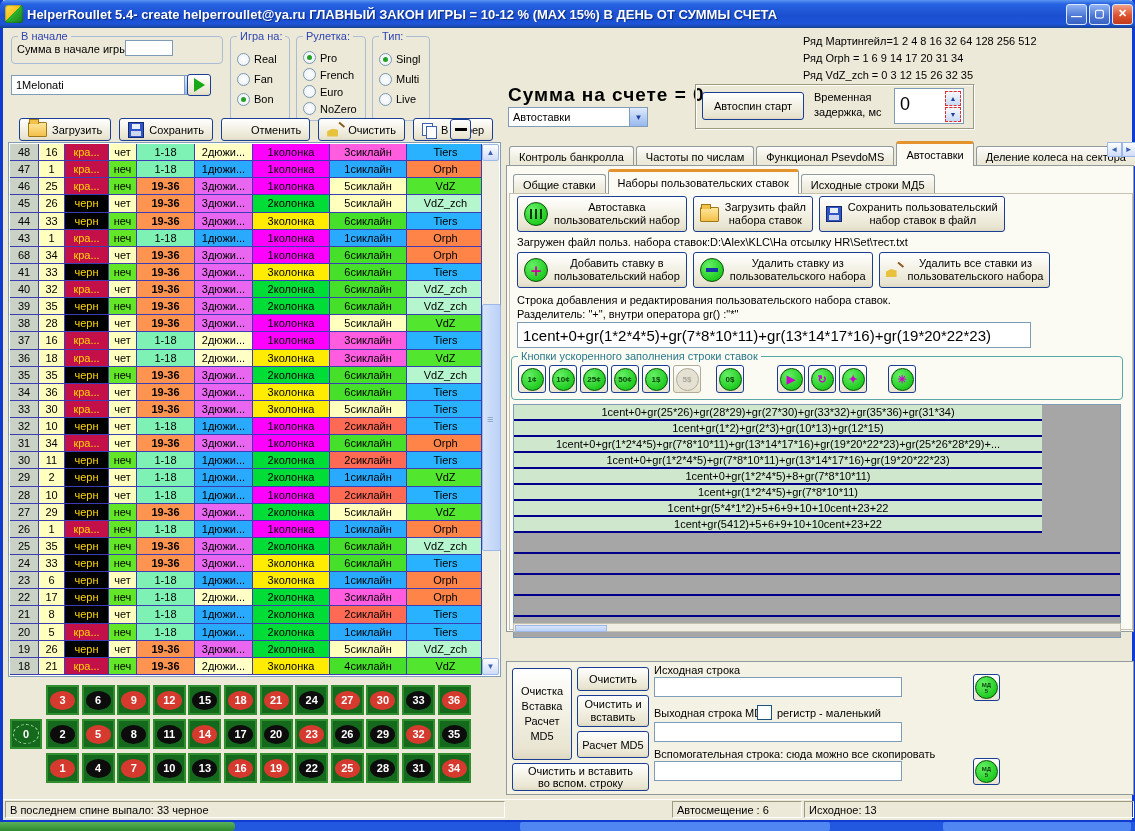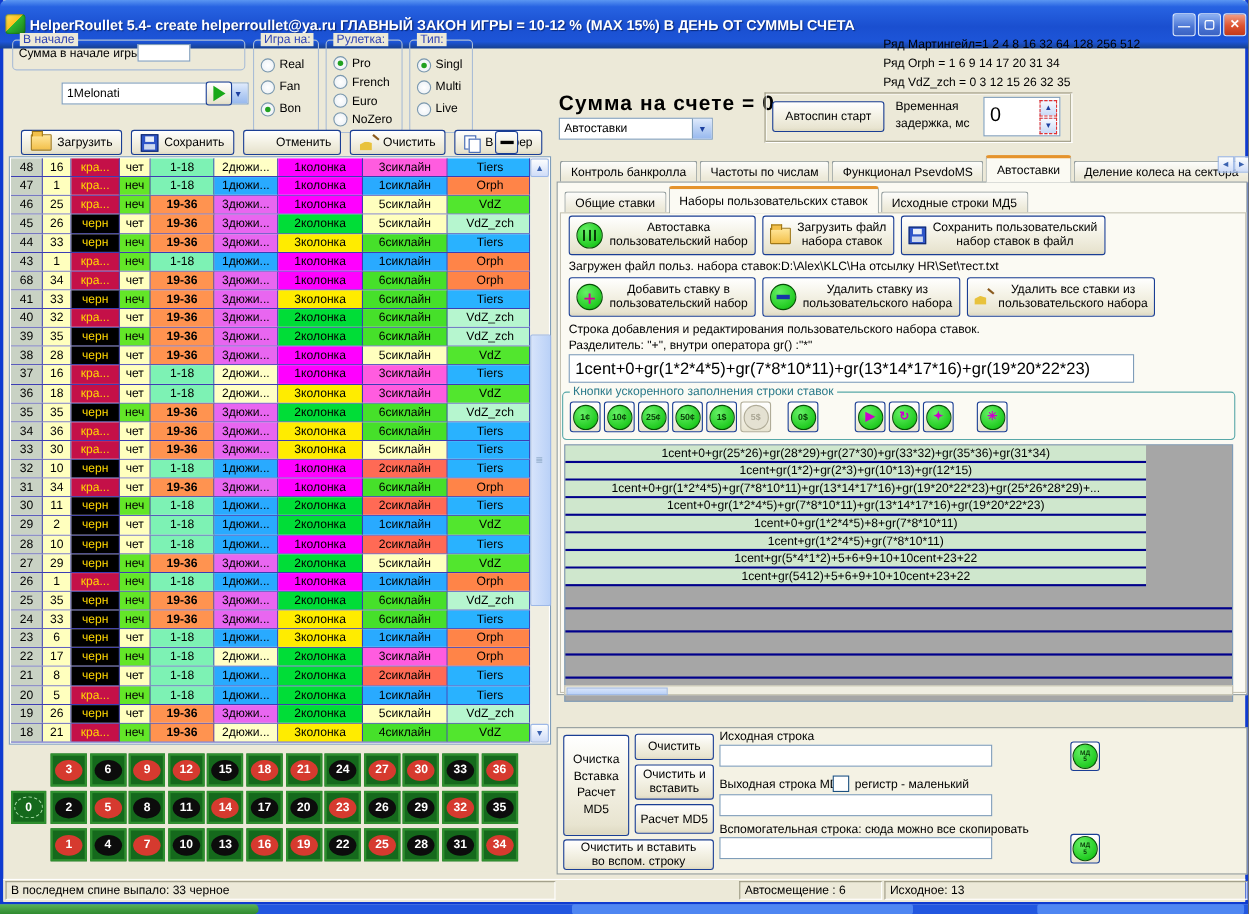--- a/index.html
+++ b/index.html
@@ -2,21 +2,21 @@
 <html style="--accent-tab-orange: #e5932c; --cell-red: #c41048; --cell-yellow-text: #ffd800; --even-bg: #ffffbe; --odd-bg: #63e628; --low-bg: #7df2b4; --high-bg: #ff9350; --dozen1-bg: #29aaff; --dozen2-bg: #ffffc6; --dozen3-bg: #e866f0; --col1-bg: #ff00ff; --col2-bg: #00dd37; --col3-bg: #ffec00; --six1-bg: #29aaff; --six2-bg: #ff6a55; --six3-bg: #ff5cdf; --six4-bg: #46e02a; --six5-bg: #ffffbe; --six6-bg: #46e02a; --tiers-bg: #29b2ff; --orph-bg: #ff8448; --vdz-bg: #52e62e; --vdzzch-bg: #b6f6cf; --index-bg: #c9d2c4; --num-bg: #ffffbe; --grid-line: #3c3cb4; --bet-row-bg: #cfe7cd; --bet-line: #00008b; --list-gray: #a6a6a6; --board-green: #15691c; --board-red: #d63a2f; --taskbar-blue: #2257e0;"><head>
 <meta charset="utf-8">
 <style>
   html,body{margin:0;padding:0;background:#000;}
   #app{position:relative;width:1135px;height:831px;overflow:hidden;
        font-family:"Liberation Sans",sans-serif;font-size:11px;color:#000;background:#ece9d8;}
   
   #win{position:absolute;left:0;top:0;width:1135px;height:822px;
        border-left:3px solid #0f3bd0;border-right:3px solid #0f3bd0;border-bottom:3px solid #0f3bd0;
        box-sizing:border-box;background:#ece9d8;}
-  #titlebar{position:absolute;left:-3px;top:0;width:1135px;height:44px;
+  #titlebar{position:absolute;left:-3px;top:0;width:1135px;height:28px;
        background:linear-gradient(180deg,#5a96f2 0%,#2763e2 14%,#1a4fd0 55%,#1d55d8 86%,#16408f 100%);
        border-radius:6px 6px 0 0;display:flex;align-items:center;}
   #app-icon{width:18px;height:18px;margin:0 4px 0 5px;border-radius:3px;
        background:linear-gradient(135deg,#ffe15a 0%,#ffc21e 45%,#2db52d 46%,#1d7a1d 100%);
        box-shadow:inset 0 0 2px #064006;flex:0 0 auto;}
   #title-text{color:#fff;font-weight:bold;font-size:13px;text-shadow:1px 1px 1px #0a2a7a;white-space:nowrap;overflow:hidden;flex:1;}
   .tbtn{width:21px;height:21px;margin-right:2px;border-radius:3px;border:1px solid #dce8fa;box-sizing:border-box;
        background:linear-gradient(180deg,#8fb3f2,#4a74d4 60%,#3a62c2);position:relative;flex:0 0 auto;}
   .tbtn.close{background:linear-gradient(180deg,#f0a088,#dd5330 55%,#c23a1a);}
   .tbtn .g{position:absolute;color:#fff;font-weight:bold;font-size:11px;left:0;right:0;top:2px;text-align:center;}
@@ -61,21 +61,21 @@
   .i-remove{width:22px;height:22px;}
   .i-remove::before{content:"";width:12px;height:4px;background:#1636a8;}
   .i-md5{width:21px;height:21px;font-size:6px;line-height:6px;text-align:center;white-space:pre-line;}
   
   #fs-start{left:8px;top:36px;width:212px;height:28px;}
   #start-label{position:absolute;left:14px;top:43px;}
   #start-input{left:122px;top:40px;width:48px;height:16px;}
   .opts{position:absolute;left:6px;top:12px;right:2px;}
   .opts .radio-row{height:20px;}
   #fs-roul .opts .radio-row{height:17px;}
-  #combo-preset{left:8px;top:75px;width:170px;height:20px;margin-left:45px;}
+  #combo-preset{left:8px;top:75px;width:192px;height:20px;}
   #play-btn{position:absolute;left:184px;top:74px;width:24px;height:22px;}
   #left-btns{position:absolute;left:16px;top:118px;height:23px;display:flex;gap:8px;}
   #left-btns .xpbtn{height:23px;gap:5px;padding:0 8px;}
   #collapse-btn{position:absolute;left:447px;top:119px;width:21px;height:21px;}
   
   #rt-wrap{position:absolute;left:5px;top:142px;width:493px;height:535px;border:1px solid #7f9db9;background:#fff;box-sizing:border-box;}
   #rt-table{position:absolute;left:1px;top:1px;width:472px;height:531px;display:flex;flex-direction:column;}
   .rrow{flex:1;display:flex;border-bottom:1px solid var(--grid-line);}
   .rrow>div{border-right:1px solid var(--grid-line);display:flex;align-items:center;justify-content:center;overflow:hidden;white-space:nowrap;}
   .c0{width:28px;background:var(--index-bg);}

